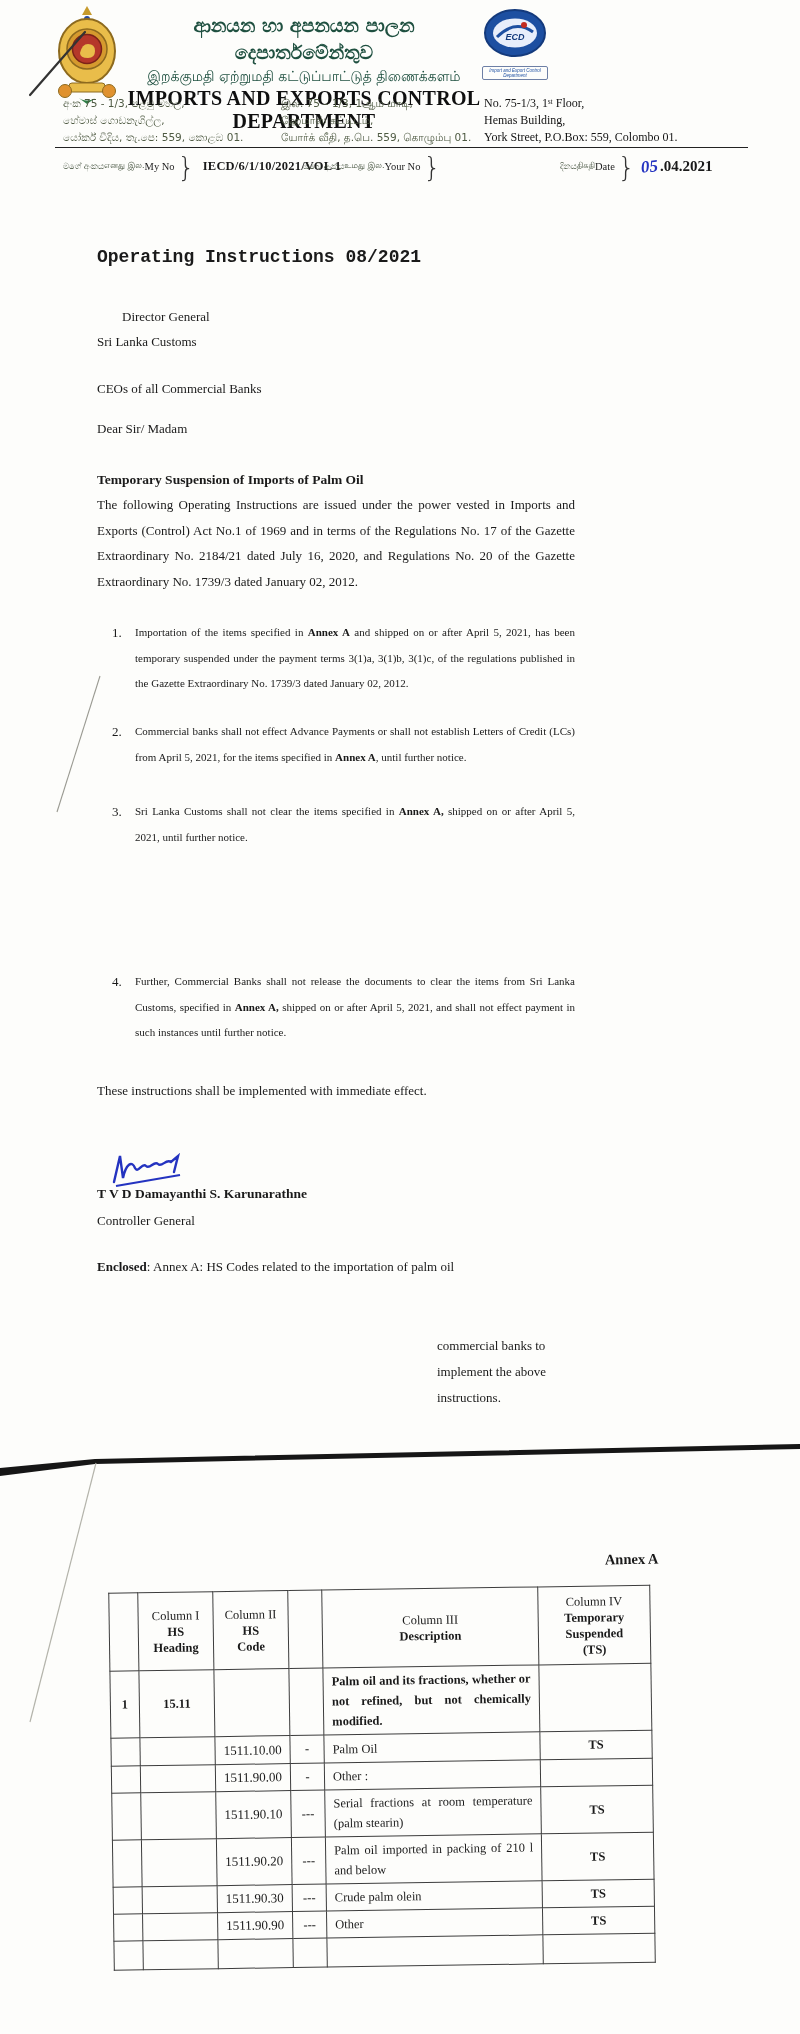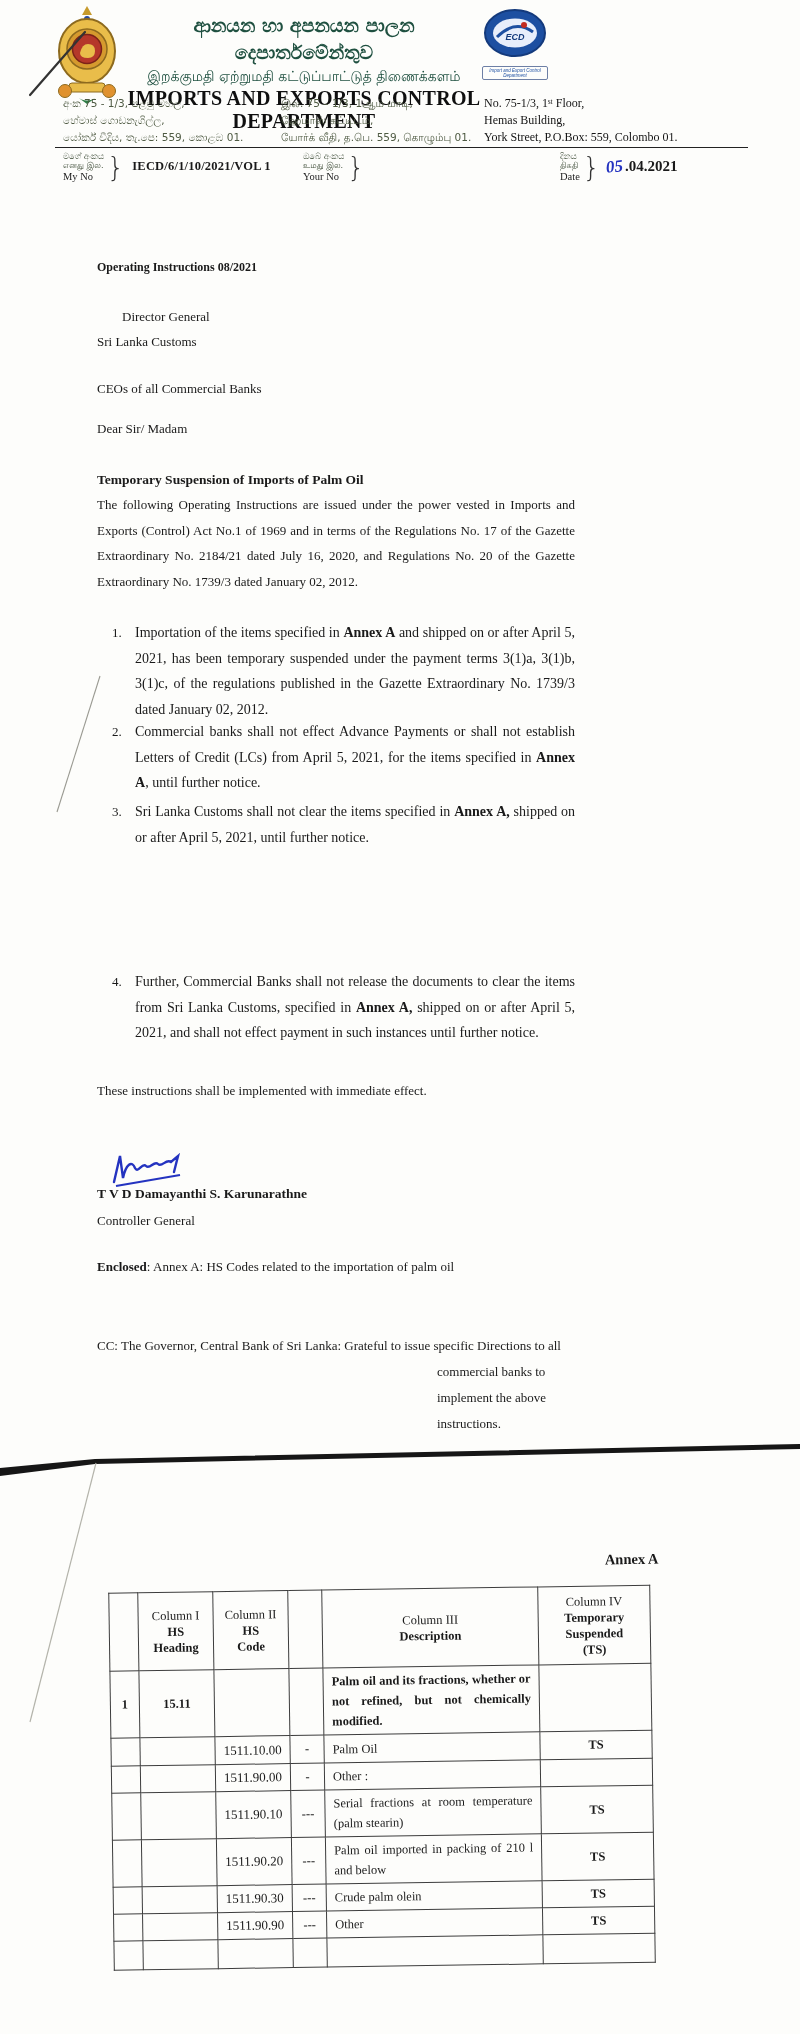--- a/index.html
+++ b/index.html
@@ -22,36 +22,36 @@
 
   .addr{font-size:10.5px;line-height:17px;}
   .addr-si{left:63px;top:95px;width:215px;color:#4e5a42;font-family:"DejaVu Sans",sans-serif;}
   .addr-ta{left:281px;top:95px;width:195px;color:#4e5a42;font-family:"DejaVu Sans",sans-serif;}
   .addr-en{left:484px;top:95px;width:270px;color:#141414;font-size:12px;line-height:17px;}
 
   .rule{left:55px;top:147px;width:693px;height:0;border-top:1.6px solid #222;}
 
   
   .ref-group{display:flex;align-items:center;}
-  .ref-stack{display:flex;flex-direction:column;}
+  .ref-stack{display:flex;flex-direction:row;}
   .ref-stack .rl-si{font-family:"DejaVu Sans",sans-serif;font-size:8.5px;line-height:10px;color:#44523e;}
   .ref-stack .rl-ta{font-family:"DejaVu Sans",sans-serif;font-size:8px;line-height:10px;color:#44523e;}
   .ref-stack .rl-en{font-size:10.5px;line-height:11px;color:#1d1d1d;}
   .brace{font-family:"DejaVu Sans",sans-serif;font-size:27px;font-weight:200;color:#333;margin-left:3px;}
   .ref-value{font-weight:bold;font-size:12.5px;margin-left:8px;letter-spacing:.2px;}
   .hand-day{font-style:italic;font-weight:bold;color:#2433c0;font-size:17px;display:inline-block;transform:rotate(-6deg);margin:0 2px 0 6px;}
   .date-printed{font-weight:bold;font-size:15px;}
 
   
   .line{font-size:13px;line-height:18px;}
   .bold{font-weight:bold;}
   .para{text-align:justify;line-height:25.5px;font-size:13px;}
   .list-item{display:flex;}
   .list-item .num{flex:none;width:23px;font-size:13px;line-height:25.5px;}
-  .list-item .li-text{flex:1;text-align:justify;line-height:25.5px;font-size:14px;}
+  .list-item .li-text{flex:1;text-align:justify;line-height:25.5px;font-size:11px;}
   .cc-line{font-size:13px;line-height:26px;}
   .cc-cont{padding-left:340px;}
   .sig{left:108px;top:1148px;width:82px;height:42px;}
 
   
   .annex-block{left:100px;top:1556px;width:585px;height:440px;transform:rotate(-0.85deg);transform-origin:60px 20px;}
   .annex-title{position:absolute;left:505px;top:2px;font-size:14.5px;font-weight:bold;}
   .annex-table{position:absolute;left:8px;top:36px;border-collapse:collapse;table-layout:fixed;font-size:12.5px;}
   .annex-table th,.annex-table td{border:1px solid #3d3d3d;padding:2px 5px;vertical-align:middle;font-weight:normal;overflow:hidden;}
   .annex-table th{text-align:center;}
@@ -151,21 +151,21 @@
     <div class="ref-stack">
       <span class="rl-si">දිනය</span>
       <span class="rl-ta">திகதி</span>
       <span class="rl-en">Date</span>
     </div>
     <span class="brace">}</span>
     <span class="hand-day">05</span>
     <span class="date-printed">.04.2021</span>
   </div>
 
-  <div class="abs line bold" style="left:97px;top:258px;font-size:12px;">Operating Instructions 08/2021</div>
+  <div class="abs line bold" style="left:97px;top:248px;font-size:18px;font-family:Liberation Mono, monospace;">Operating Instructions 08/2021</div>
   <div class="abs line" style="left:97px;top:308px;margin-left:25px;">Director General</div>
   <div class="abs line" style="left:97px;top:333px;">Sri Lanka Customs</div>
   <div class="abs line" style="left:97px;top:380px;">CEOs of all Commercial Banks</div>
   <div class="abs line" style="left:97px;top:420px;">Dear Sir/ Madam</div>
   <div class="abs line bold" style="left:97px;top:471px;font-size:13.5px;">Temporary Suspension of Imports of Palm Oil</div>
   <div class="abs para" style="left:97px;top:492px;width:478px;">The following Operating Instructions are issued under the power vested in Imports and Exports (Control) Act No.1 of 1969 and in terms of the Regulations No. 17 of the Gazette Extraordinary No. 2184/21 dated July 16, 2020, and Regulations No. 20 of the Gazette Extraordinary No. 1739/3 dated January 02, 2012.</div>
 
   <div class="abs list-item" style="left:112px;top:620px;width:463px;">
     <span class="num">1.</span>
     <div class="li-text"><span>Importation of the items specified in </span><span style="font-weight: bold;">Annex A</span><span> and shipped on or after April 5, 2021, has been temporary suspended under the payment terms 3(1)a, 3(1)b, 3(1)c, of the regulations published in the Gazette Extraordinary No. 1739/3 dated January 02, 2012.</span></div>
@@ -190,21 +190,20 @@
       <path d="M6,34 L12,8 L15,30 C18,16 24,12 27,20 C30,26 34,14 38,18 C42,22 46,12 50,16 C54,20 58,10 63,14 L70,8 L66,24" stroke="#2433c0" stroke-width="2.4" fill="none" stroke-linecap="round"></path>
       <path d="M8,38 L72,27" stroke="#2433c0" stroke-width="2" fill="none"></path>
     </svg>
   </div>
   <div class="abs line bold" style="left:97px;top:1185px;font-size:13.5px;">T V D Damayanthi S. Karunarathne</div>
   <div class="abs line" style="left:97px;top:1212px;">Controller General</div>
 
   <div class="abs line" style="left:97px;top:1258px;"><span style="font-weight: bold;">Enclosed</span><span>: Annex A: HS Codes related to the importation of palm oil</span></div>
 
   <div class="abs" style="left:97px;top:1333px;width:478px;">
-    <div class="cc-line">CC: The Governor, Central Bank of Sri Lanka: Grateful to issue specific Directions to all</div>
     <div class="cc-line cc-cont">commercial banks to implement the above</div>
     <div class="cc-line cc-cont">instructions.</div>
   </div>
 
   <div class="abs annex-block">
     <div class="annex-title">Annex A</div>
     <table class="annex-table">
       <colgroup>
         <col style="width:29px">
           <col style="width:75px">

